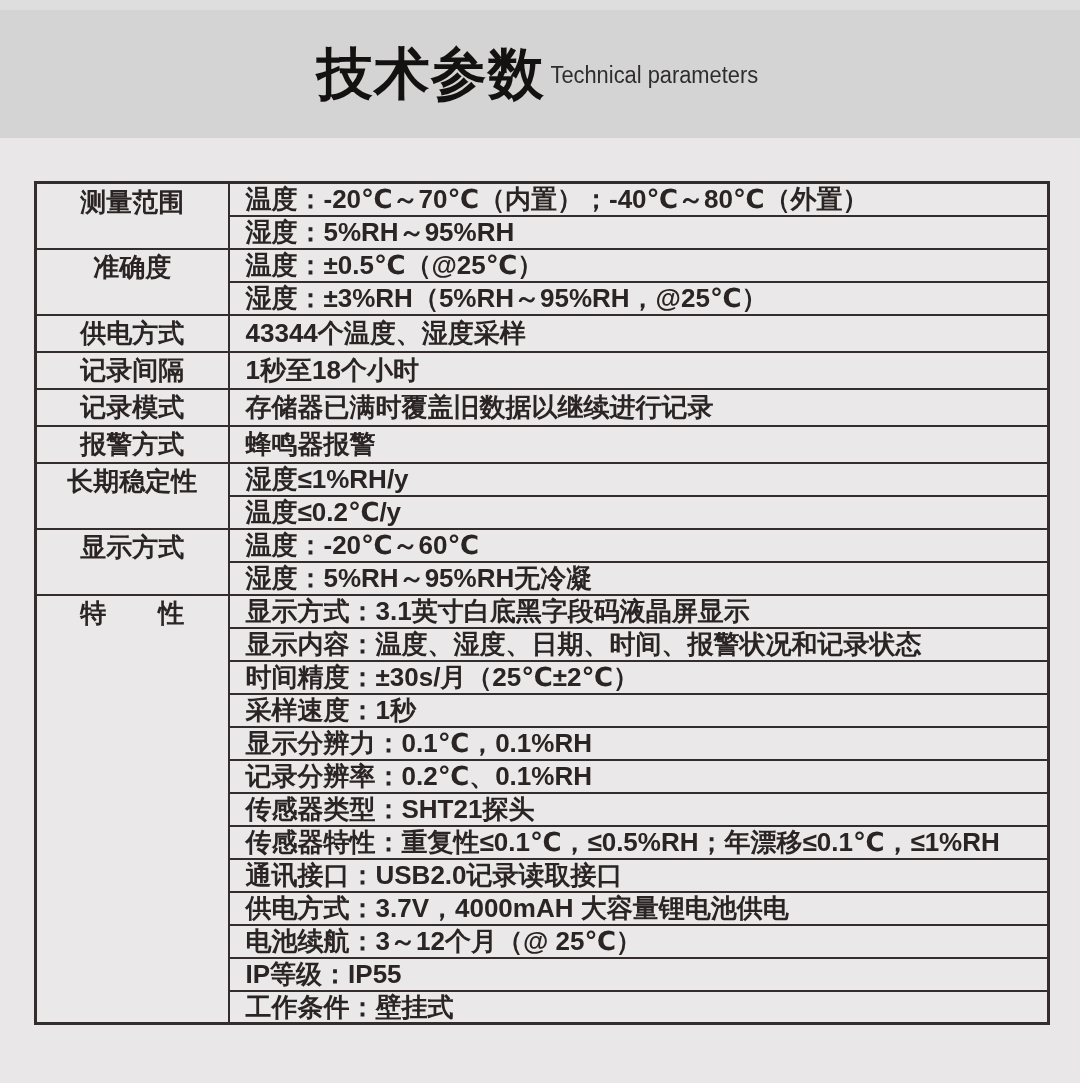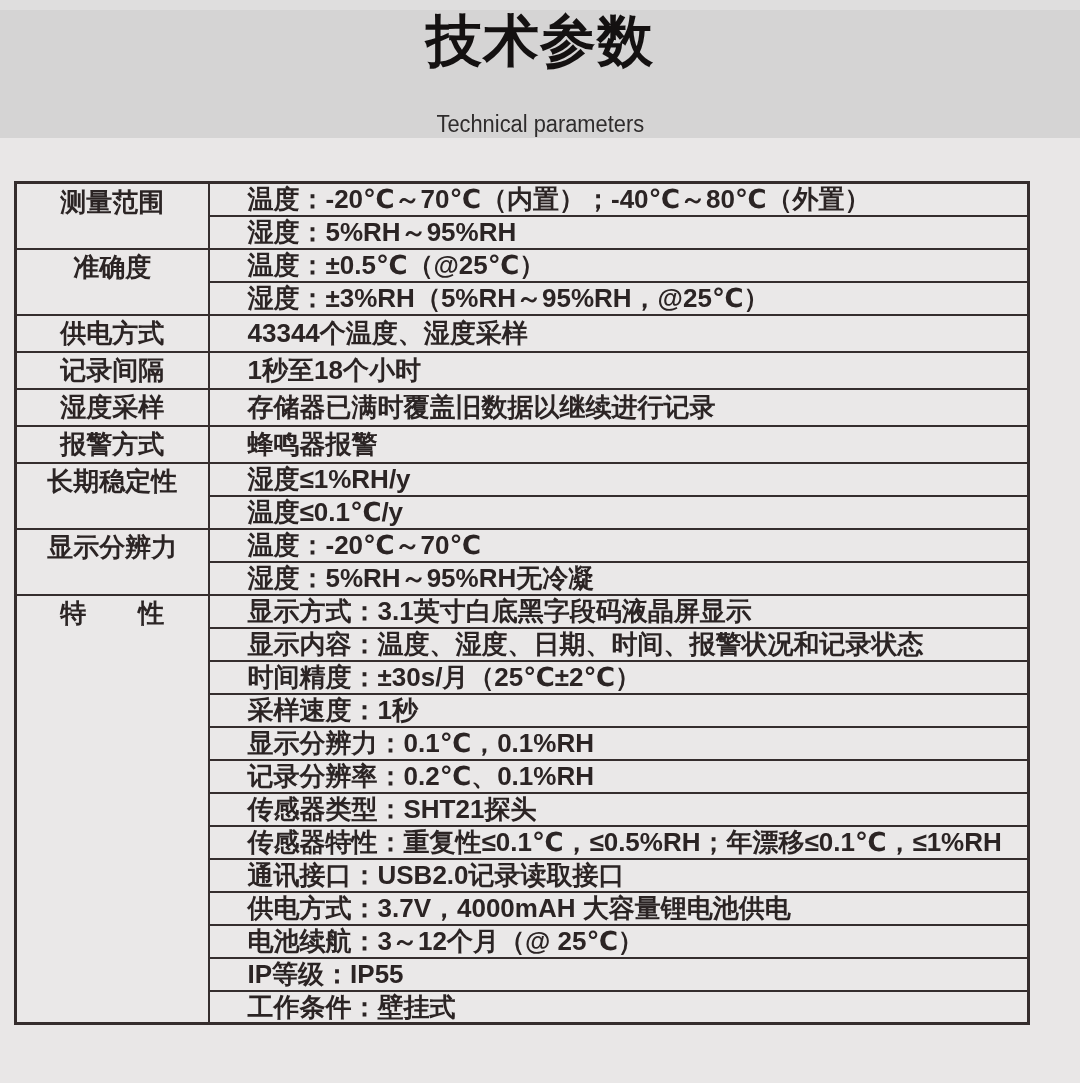--- a/index.html
+++ b/index.html
@@ -12,41 +12,41 @@
     overflow: hidden;
   }
   .top-strip {
     height: 10px;
     background: #dfdede;
   }
   .header-band {
     height: 128px;
     background: #d5d4d4;
     display: flex;
-    flex-direction: column;
+    flex-direction: row;
     align-items: center;
-    justify-content: space-between;
+    justify-content: center;
   }
   .page-title {
     font-size: 56px;
     font-weight: bold;
     color: #141111;
     letter-spacing: 1px;
     line-height: 1.1;
   }
   .page-subtitle {
     font-size: 23px;
     font-weight: 400;
     color: #2f2c2c;
     margin-top: 3px;
     transform: scaleX(0.95);
     letter-spacing: 0px;
   }
   table.spec-table {
-    margin: 43px 0 0 14px;
+    margin: 43px 0 0 34px;
     width: 1016px;
     border-collapse: collapse;
     table-layout: fixed;
     border: 3px solid #352d2d;
     background: #eae8e8;
   }
   table.spec-table td {
     border: 2px solid #352d2d;
     height: 33px;
     font-size: 26px;
@@ -62,21 +62,21 @@
     padding: 0;
   }
   .label-inner {
     height: 35px;
     display: flex;
     align-items: center;
     justify-content: center;
     text-align: center;
   }
   td.cell-value {
-    padding-left: 38px;
+    padding-left: 16px;
     vertical-align: middle;
   }
 </style>
 </head>
 <body>
 
 <div class="top-strip"></div>
 
 <div class="header-band">
   <div class="page-title">技术参数</div>
@@ -115,47 +115,47 @@
 
   <tr>
     <td class="cell-label">
       <div class="label-inner">记录间隔</div>
     </td>
     <td class="cell-value">1秒至18个小时</td>
   </tr>
 
   <tr>
     <td class="cell-label">
-      <div class="label-inner">湿度采样</div>
+      <div class="label-inner">记录模式</div>
     </td>
     <td class="cell-value">存储器已满时覆盖旧数据以继续进行记录</td>
   </tr>
 
   <tr>
     <td class="cell-label">
       <div class="label-inner">报警方式</div>
     </td>
     <td class="cell-value">蜂鸣器报警</td>
   </tr>
 
   <tr>
     <td class="cell-label" rowspan="2">
       <div class="label-inner">长期稳定性</div>
     </td>
     <td class="cell-value">湿度≤1%RH/y</td>
   </tr>
   <tr>
-    <td class="cell-value">温度≤0.1℃/y</td>
-  </tr>
-
-  <tr>
-    <td class="cell-label" rowspan="2">
-      <div class="label-inner">显示分辨力</div>
-    </td>
-    <td class="cell-value">温度：-20℃～70℃</td>
+    <td class="cell-value">温度≤0.2℃/y</td>
+  </tr>
+
+  <tr>
+    <td class="cell-label" rowspan="2">
+      <div class="label-inner">显示方式</div>
+    </td>
+    <td class="cell-value">温度：-20℃～60℃</td>
   </tr>
   <tr>
     <td class="cell-value">湿度：5%RH～95%RH无冷凝</td>
   </tr>
 
   <tr>
     <td class="cell-label" rowspan="13">
       <div class="label-inner">特　　性</div>
     </td>
     <td class="cell-value">显示方式：3.1英寸白底黑字段码液晶屏显示</td>

